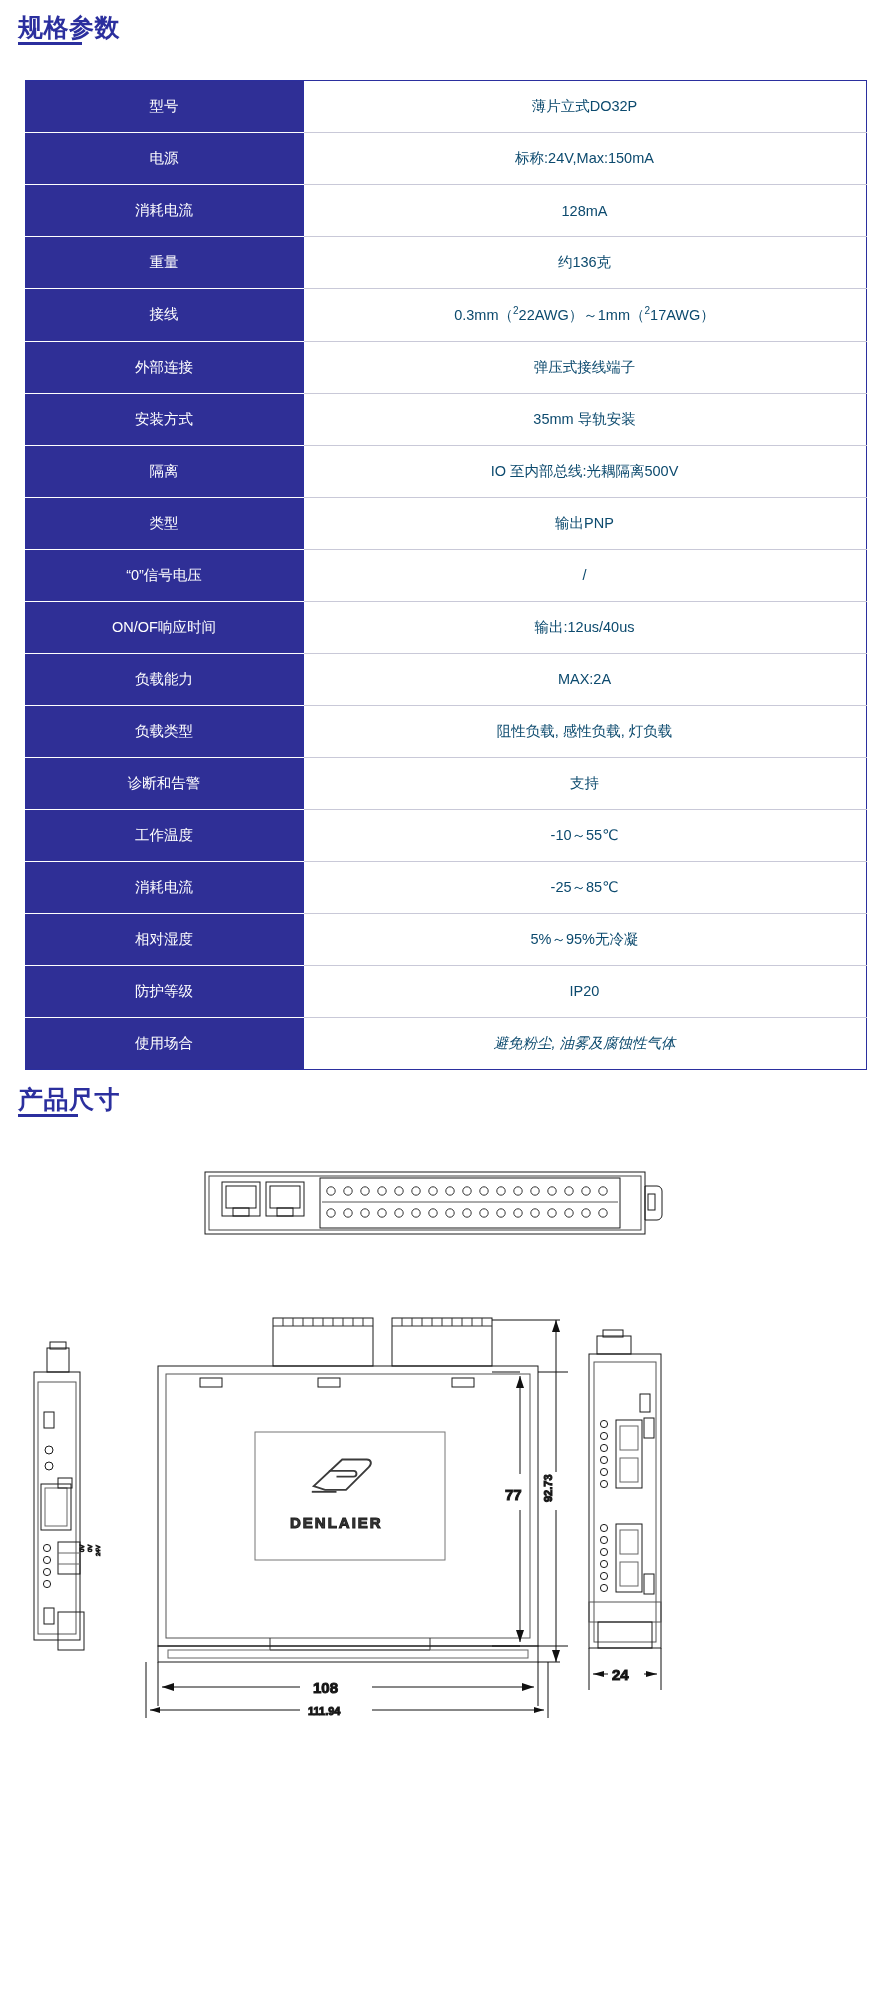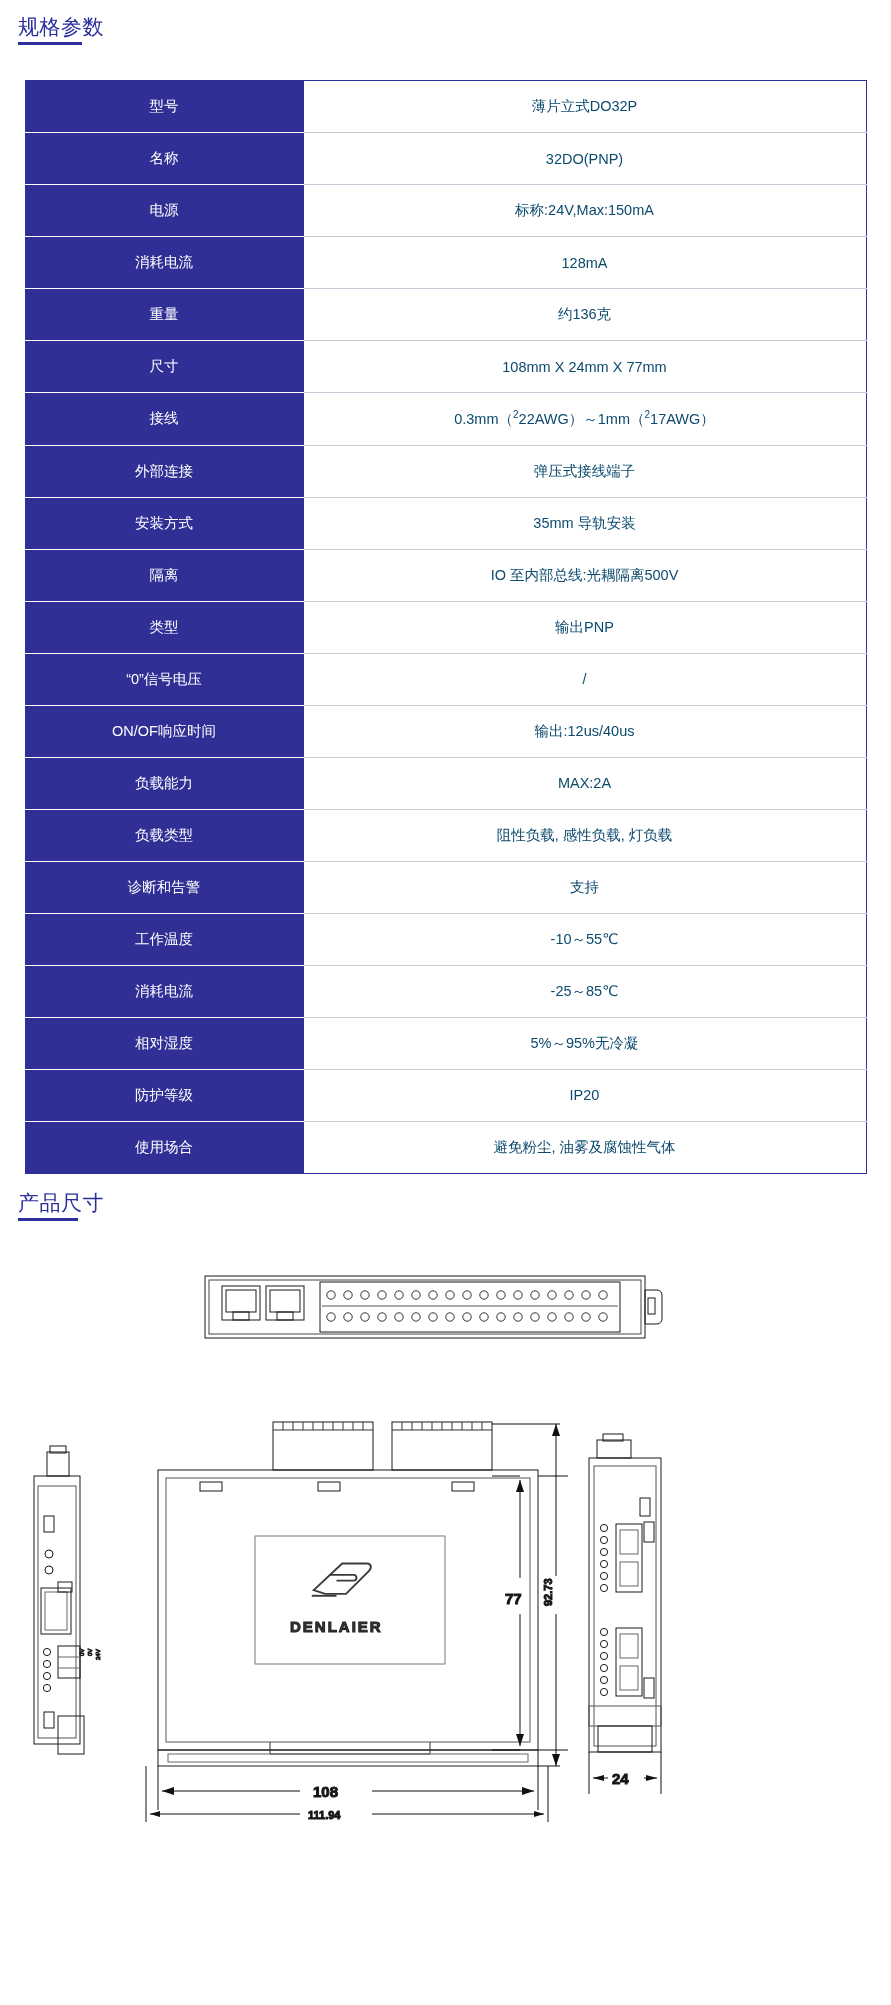--- a/index.html
+++ b/index.html
@@ -12,22 +12,22 @@
   }
   .page{width:891px;margin:0 auto;position:relative;padding-top:14px;box-sizing:border-box;}
 
   
   .section-head{
     margin:0 0 16px 18px;
     position:relative;
     display:inline-block;
   }
   .section-head .title{
-    font-size:21px;
-    font-weight:normal;
+    font-size:25px;
+    font-weight:bold;
     color:#2b2f9e;
     letter-spacing:.5px;
     line-height:26px;
     display:block;
   }
   .section-head .rule{
     position:absolute;
     left:0;bottom:-5px;
     height:3px;
     width:64px;
@@ -59,21 +59,21 @@
     border-bottom:1px solid #ffffff;
     font-weight:normal;
   }
   .spec-table tr:last-child td.key{border-bottom:none;font-family:Liberation Mono, monospace;}
   .spec-table td.val{
     background:#ffffff;
     color:#0c4a6e;
     border-bottom:1px solid #c9c9d8;
     border-left:1px solid #2b2f9e;
   }
-  .spec-table tr:last-child td.val{border-bottom:none;}
+  .spec-table tr:last-child td.val{border-bottom:none;font-style:italic;}
   .sup{font-size:10px;vertical-align:super;}
 
   
   .dim-area{
     width:891px;
     margin-top:8px;
     position:relative;
     height:580px;
   }
   .dim-svg{display:block;margin:0 auto;}
@@ -101,38 +101,30 @@
     </div>
   </div>
 
   <table class="spec-table">
     <tbody>
       <tr>
           <td class="key">型号</td>
           <td class="val">薄片立式DO32P</td>
         </tr>
       <tr>
-          <td class="key">名称</td>
-          <td class="val">32DO(PNP)</td>
-        </tr>
-      <tr>
           <td class="key">电源</td>
           <td class="val">标称:24V,Max:150mA</td>
         </tr>
       <tr>
           <td class="key">消耗电流</td>
           <td class="val">128mA</td>
         </tr>
       <tr>
           <td class="key">重量</td>
           <td class="val">约136克</td>
-        </tr>
-      <tr>
-          <td class="key">尺寸</td>
-          <td class="val">108mm X 24mm X 77mm</td>
         </tr>
       <tr>
         <td class="key">接线</td>
         <td class="val">
           <span>0.3mm</span><span>（</span><span class="sup">2</span><span>22AWG</span><span>）</span><span>～1mm</span><span>（</span><span class="sup">2</span><span>17AWG</span><span>）</span>
         </td>
       </tr>
       <tr>
           <td class="key">外部连接</td>
           <td class="val">弹压式接线端子</td>

